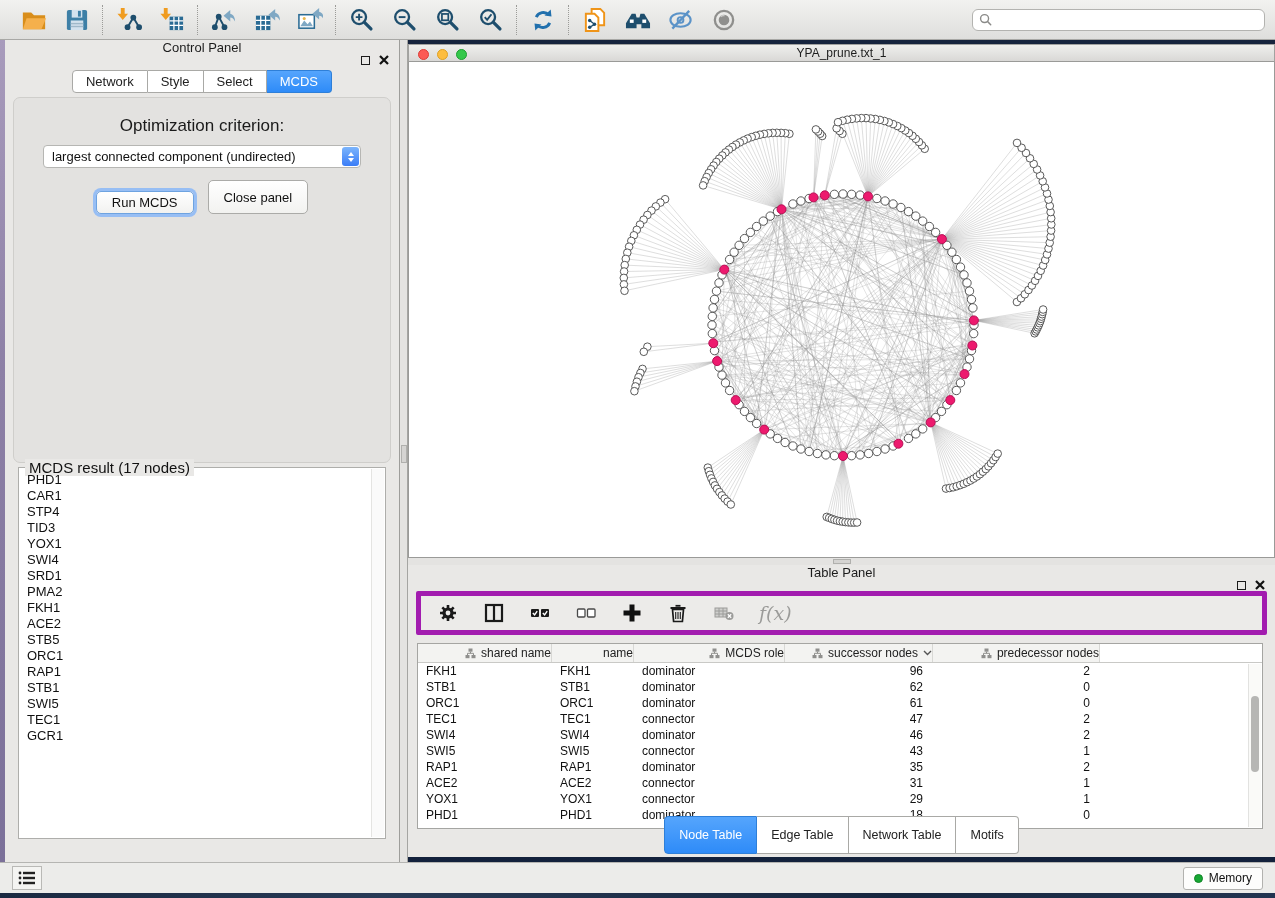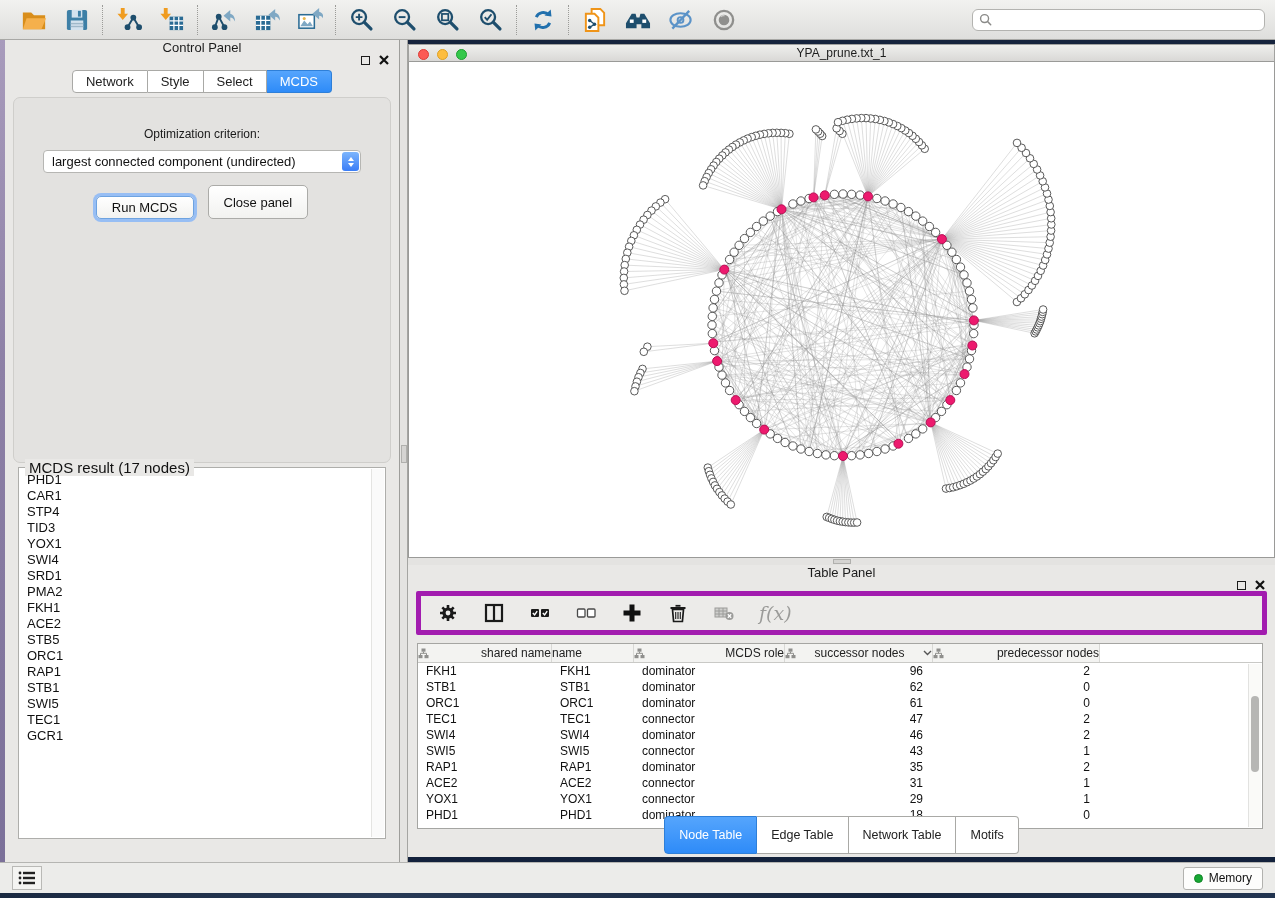--- a/index.html
+++ b/index.html
@@ -44,21 +44,21 @@
     background:#fff; border:1px solid #a9a9a6; border-left-width:0;
     padding:3px 13px; font-size:13px; color:#222; cursor:default;
   }
   .seg .tab:first-child { border-left-width:1px; border-radius:4px 0 0 4px; }
   .seg .tab:last-child { border-radius:0 4px 4px 0; }
   .seg .tab.sel { background:linear-gradient(#55a5fd,#2e8bf8); border-color:#2e7fd8; color:#fff; }
   .cp-box {
     position:absolute; left:8px; right:8px; top:57px; height:366px;
     background:#e3e2e0; border:1px solid #cfcecb; border-radius:7px;
   }
-  .crit-label { text-align:center; margin-top:29px; font-size:12px; color:#1a1a1a; }
+  .crit-label { text-align:center; margin-top:18px; font-size:17px; color:#1a1a1a; }
   .mac-select {
     margin:9px auto 0; width:318px; height:23px; background:#fff;
     border:1px solid #b6b6b3; border-radius:4px;
     display:flex; align-items:center; overflow:hidden;
   }
   .mac-select .sel-text { flex:1; padding:0 8px; font-size:13px; white-space:nowrap; }
   .stepper {
     width:17px; align-self:stretch; margin:1px; border-radius:3px;
     background:linear-gradient(#7cb5fc,#3a7df7);
     display:flex; flex-direction:column; align-items:center; justify-content:center; gap:2px;
@@ -110,21 +110,21 @@
     background:#ecebe9; border:5px solid #a21caf; border-radius:2px;
     display:flex; align-items:center; gap:24px; padding:0 16px;
   }
   .tp-btn { display:flex; align-items:center; justify-content:center; width:22px; height:22px; }
   .tp-btn svg { width:20px; height:20px; }
   .fx { font-family:"DejaVu Serif", serif; font-style:italic; font-size:19px; color:#9b9b99; }
   .tbl { position:absolute; left:9px; top:78px; width:846px; bottom:28px; background:#fff; border:1px solid #a5a5a2; overflow:hidden; }
   .thead { display:grid; grid-template-columns:134px 82px 151px 148px 167px 1fr; height:19px; border-bottom:1px solid #c9c9c6; }
   .th {
     background:#f3f3f1; border-right:1px solid #d8d8d5; font-size:12px; color:#222;
-    display:flex; align-items:center; justify-content:space-between; gap:5px; overflow:hidden;
+    display:flex; align-items:center; justify-content:flex-end; gap:5px; overflow:hidden;
   }
   .th.filler { background:#fff; border-right:none; }
   .trow { display:grid; grid-template-columns:134px 82px 151px 148px 167px 1fr; height:16px; }
   .td { font-size:12px; line-height:16px; padding-left:8px; white-space:nowrap; overflow:hidden; }
   .td.num { text-align:right; padding-right:10px; padding-left:0; }
   .tbl-scroll { position:absolute; right:1px; top:20px; bottom:1px; width:13px; background:#fafaf8; border-left:1px solid #e2e2e0; }
   .tbl-thumb { position:absolute; left:2px; right:2px; top:32px; height:76px; background:#b6b6b4; border-radius:5px; }
   .tp-tabs { position:absolute; left:0; right:0; bottom:3px; display:flex; justify-content:center; }
   .tp-tabs .seg .tab { padding:11px 14px; font-size:12.5px; }
   

